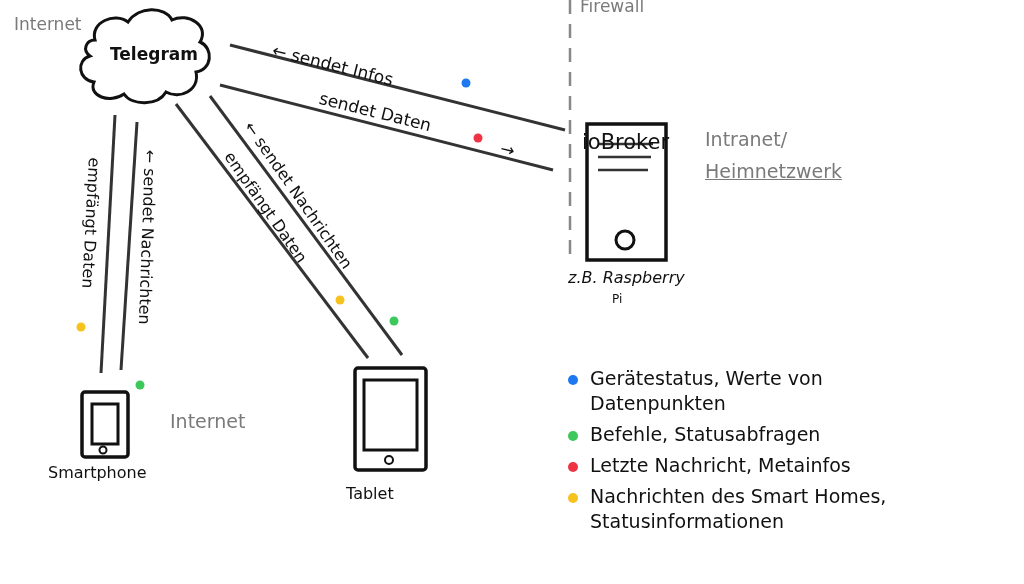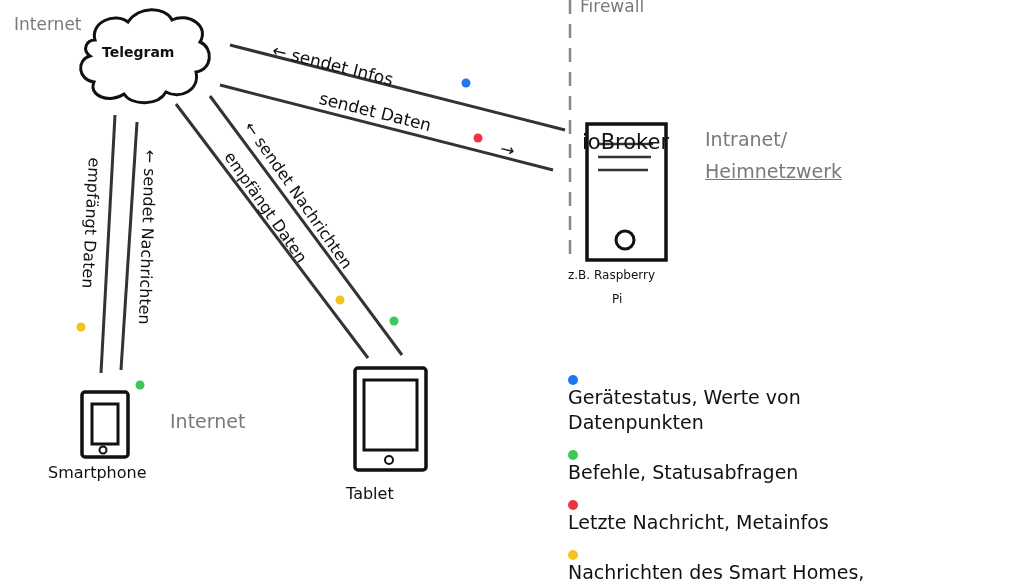--- a/index.html
+++ b/index.html
@@ -2,21 +2,21 @@
 <html><head>
 <meta charset="utf-8">
 <style>
   html, body { margin: 0; padding: 0; background: #ffffff; }
   body { width: 1024px; height: 584px; position: relative; overflow: hidden;
          font-family: "DejaVu Sans", sans-serif; color: #111; }
   svg.canvas { position: absolute; left: 0; top: 0; }
   .lbl { position: absolute; white-space: nowrap; }
   .gray { color: #7a7a7a; }
   .legend { position: absolute; left: 568px; top: 366px; width: 360px; }
-  .legend-item { display: flex; align-items: flex-start; margin-bottom: 6px; flex-direction: column; }
+  .legend-item { display: flex; align-items: flex-start; margin-bottom: 6px; }
   .dot { width: 10px; height: 10px; border-radius: 50%; margin-top: 9px; margin-right: 12px; flex: 0 0 10px; }
   .legend-text { font-size: 19px; line-height: 25px; color: #111; }
 </style>
 </head>
 <body>
 
 <svg class="canvas" width="1024" height="584" viewBox="0 0 1024 584">
 
   <line x1="570" y1="0" x2="570" y2="262" stroke="#888" stroke-width="2.5" stroke-dasharray="14,10"></line>
 
@@ -56,23 +56,23 @@
   <circle cx="340" cy="300" r="4.5" fill="#f5c21e"></circle>
   <circle cx="394" cy="321" r="4.5" fill="#3cc85a"></circle>
 </svg>
 
 <div class="lbl gray" style="left:14px;top:14px;font-size:17px;">Internet</div>
 <div class="lbl gray" style="left:580px;top:-4px;font-size:17px;">Firewall</div>
 <div class="lbl gray" style="left:705px;top:128px;font-size:19px;text-align:center;">Intranet/</div>
 <div class="lbl gray" style="left:705px;top:160px;font-size:19px;text-decoration:underline;">Heimnetzwerk</div>
 <div class="lbl gray" style="left:170px;top:410px;font-size:19px;">Internet</div>
 
-<div class="lbl" style="left:102px;top:44px;font-size:14px;font-weight:bold;">Telegram</div>
+<div class="lbl" style="left:110px;top:44px;font-size:17px;font-weight:bold;">Telegram</div>
 <div class="lbl" style="left:582px;top:94px;font-size:21px;margin-top:36px;">ioBroker</div>
-<div class="lbl" style="left:568px;top:268px;font-size:12px;">z.B. Raspberry</div>
+<div class="lbl" style="left:568px;top:268px;font-size:16px;font-style:italic;">z.B. Raspberry</div>
 <div class="lbl" style="left:612px;top:292px;font-size:12px;">Pi</div>
 <div class="lbl" style="left:48px;top:463px;font-size:16px;">Smartphone</div>
 <div class="lbl" style="left:346px;top:484px;font-size:16px;">Tablet</div>
 
 <div class="lbl" style="left:275px;top:40px;font-size:17px;transform-origin:0 0;transform:rotate(14deg);">← sendet Infos</div>
 <div class="lbl" style="left:322px;top:88px;font-size:17px;transform-origin:0 0;transform:rotate(14deg);">sendet Daten</div>
 <div class="lbl" style="left:503px;top:138px;font-size:17px;transform-origin:0 0;transform:rotate(14deg);">→</div>
 <div class="lbl" style="left:104px;top:158px;font-size:16px;transform-origin:0 0;transform:rotate(93deg);">empfängt Daten</div>
 <div class="lbl" style="left:160px;top:150px;font-size:16px;transform-origin:0 0;transform:rotate(92deg);">← sendet Nachrichten</div>
 <div class="lbl" style="left:256px;top:118px;font-size:16px;transform-origin:0 0;transform:rotate(55deg);">← sendet Nachrichten</div>

